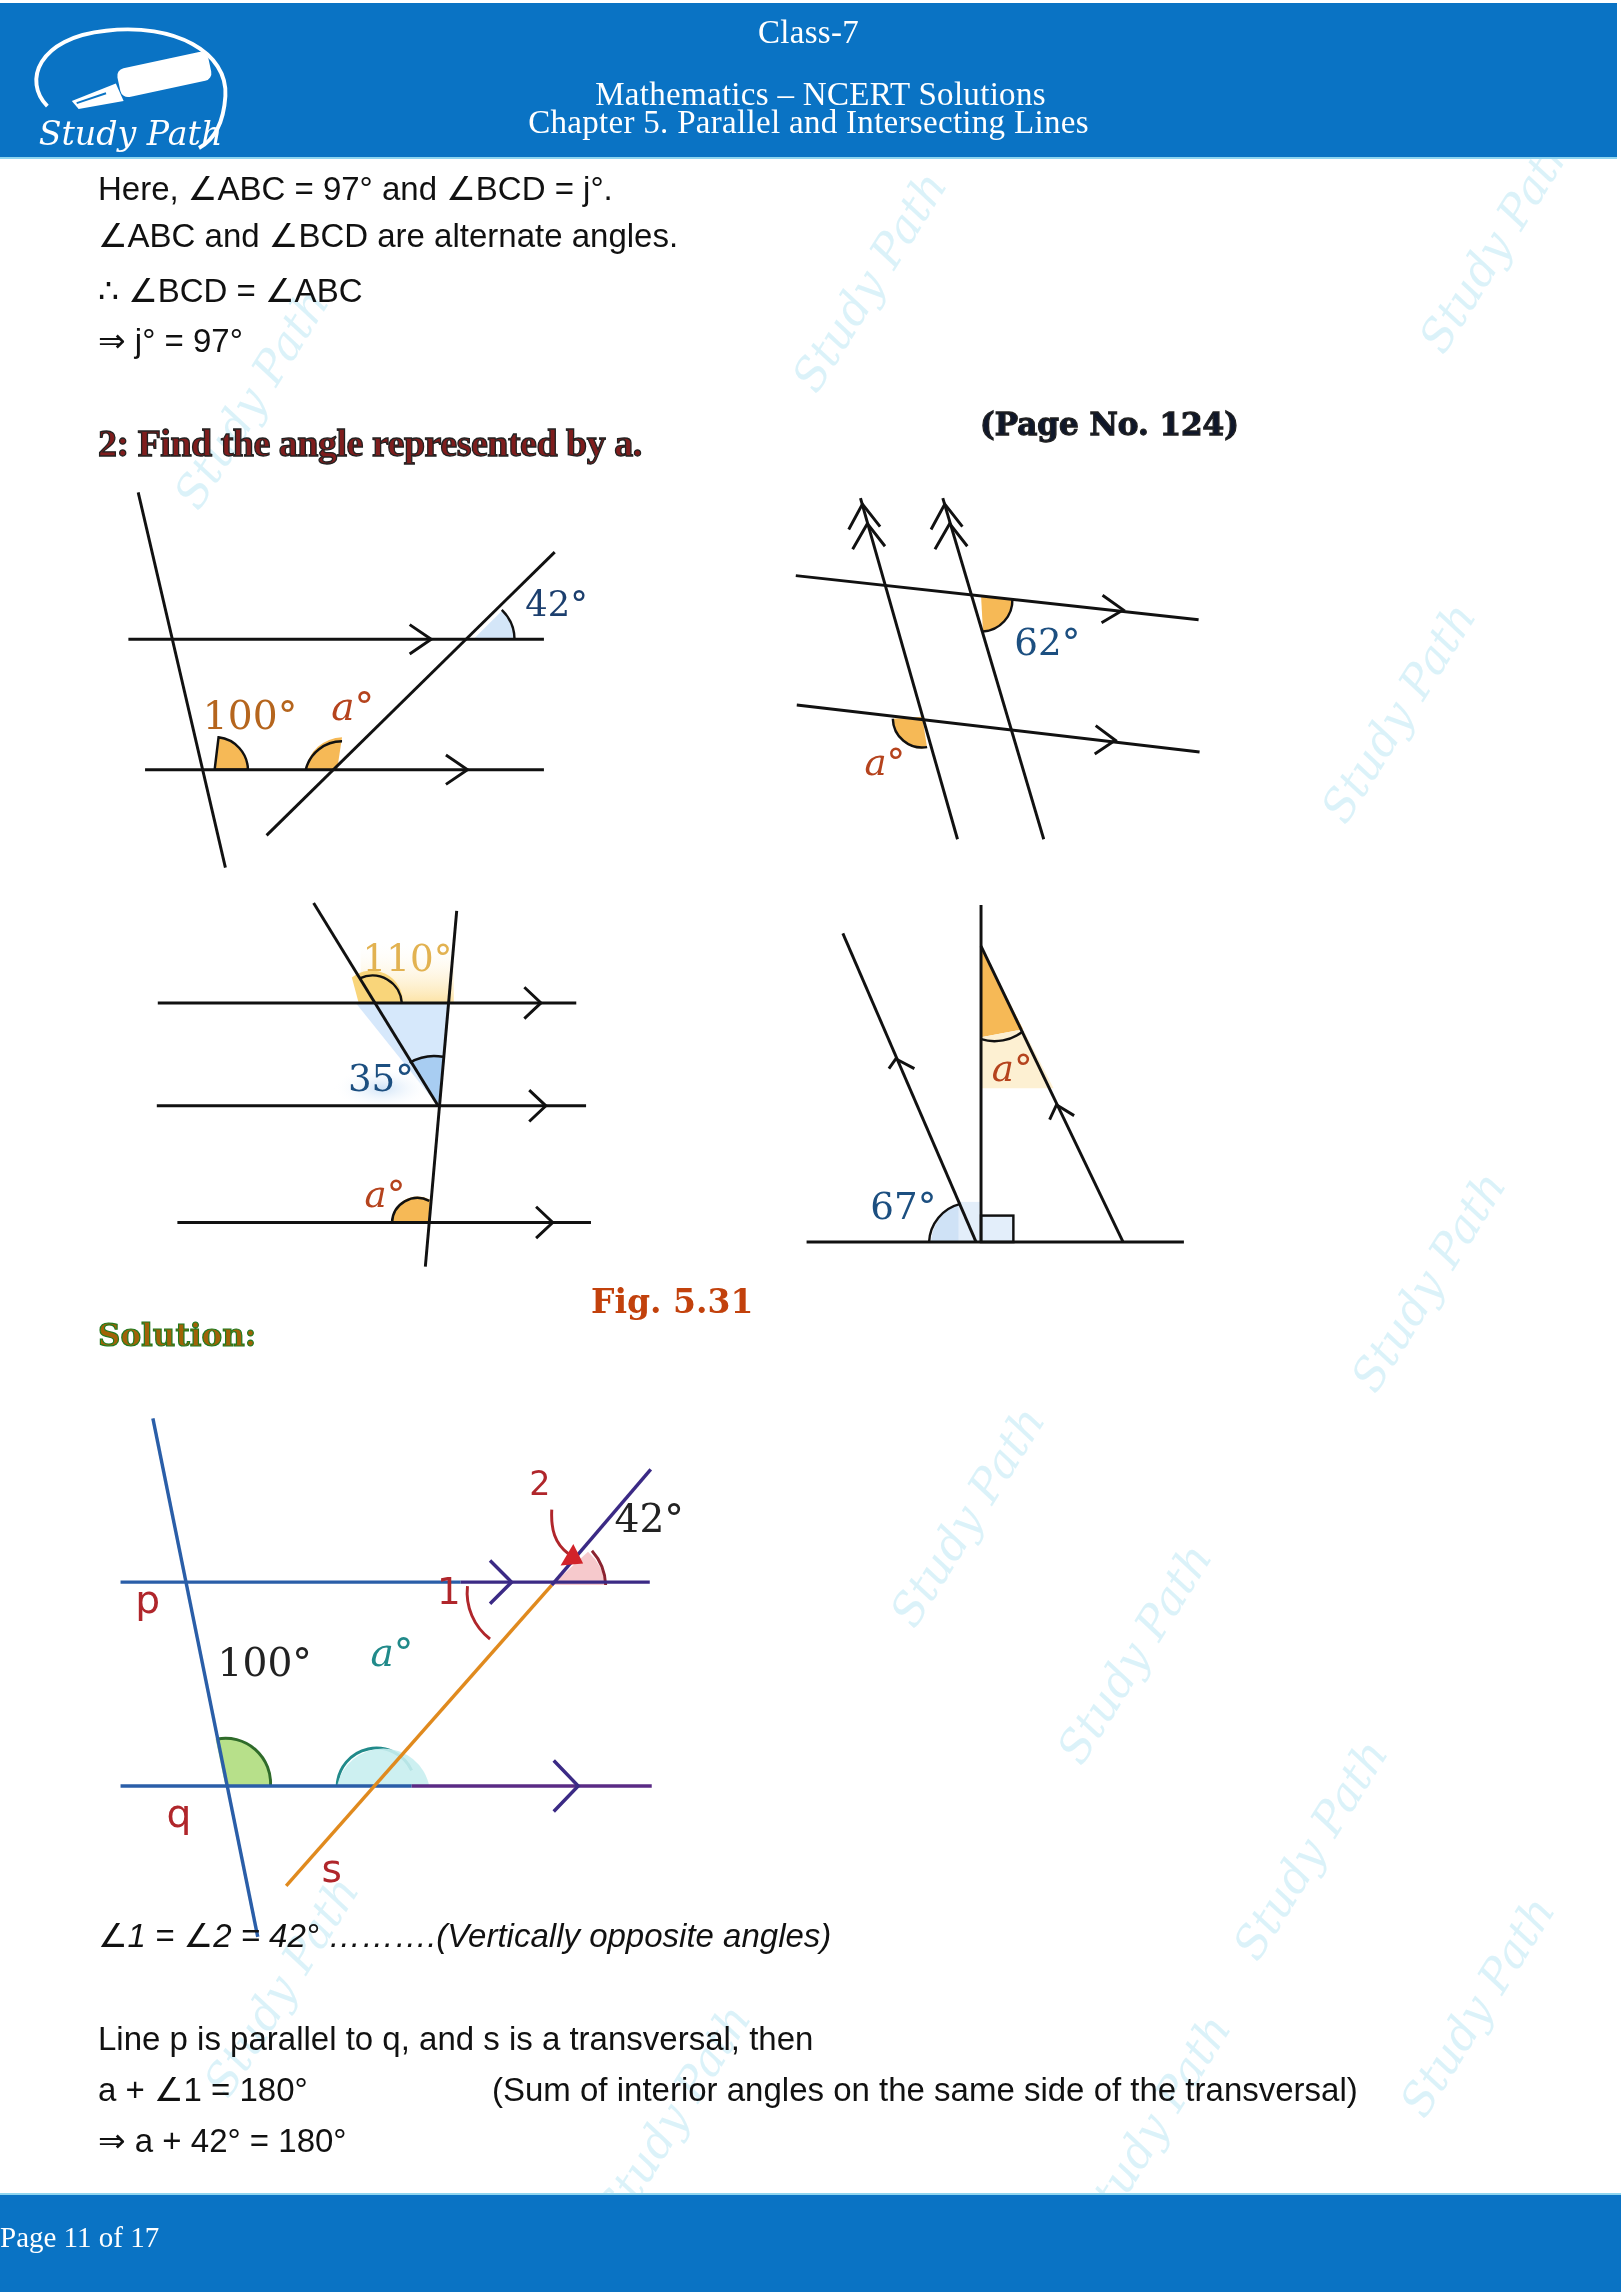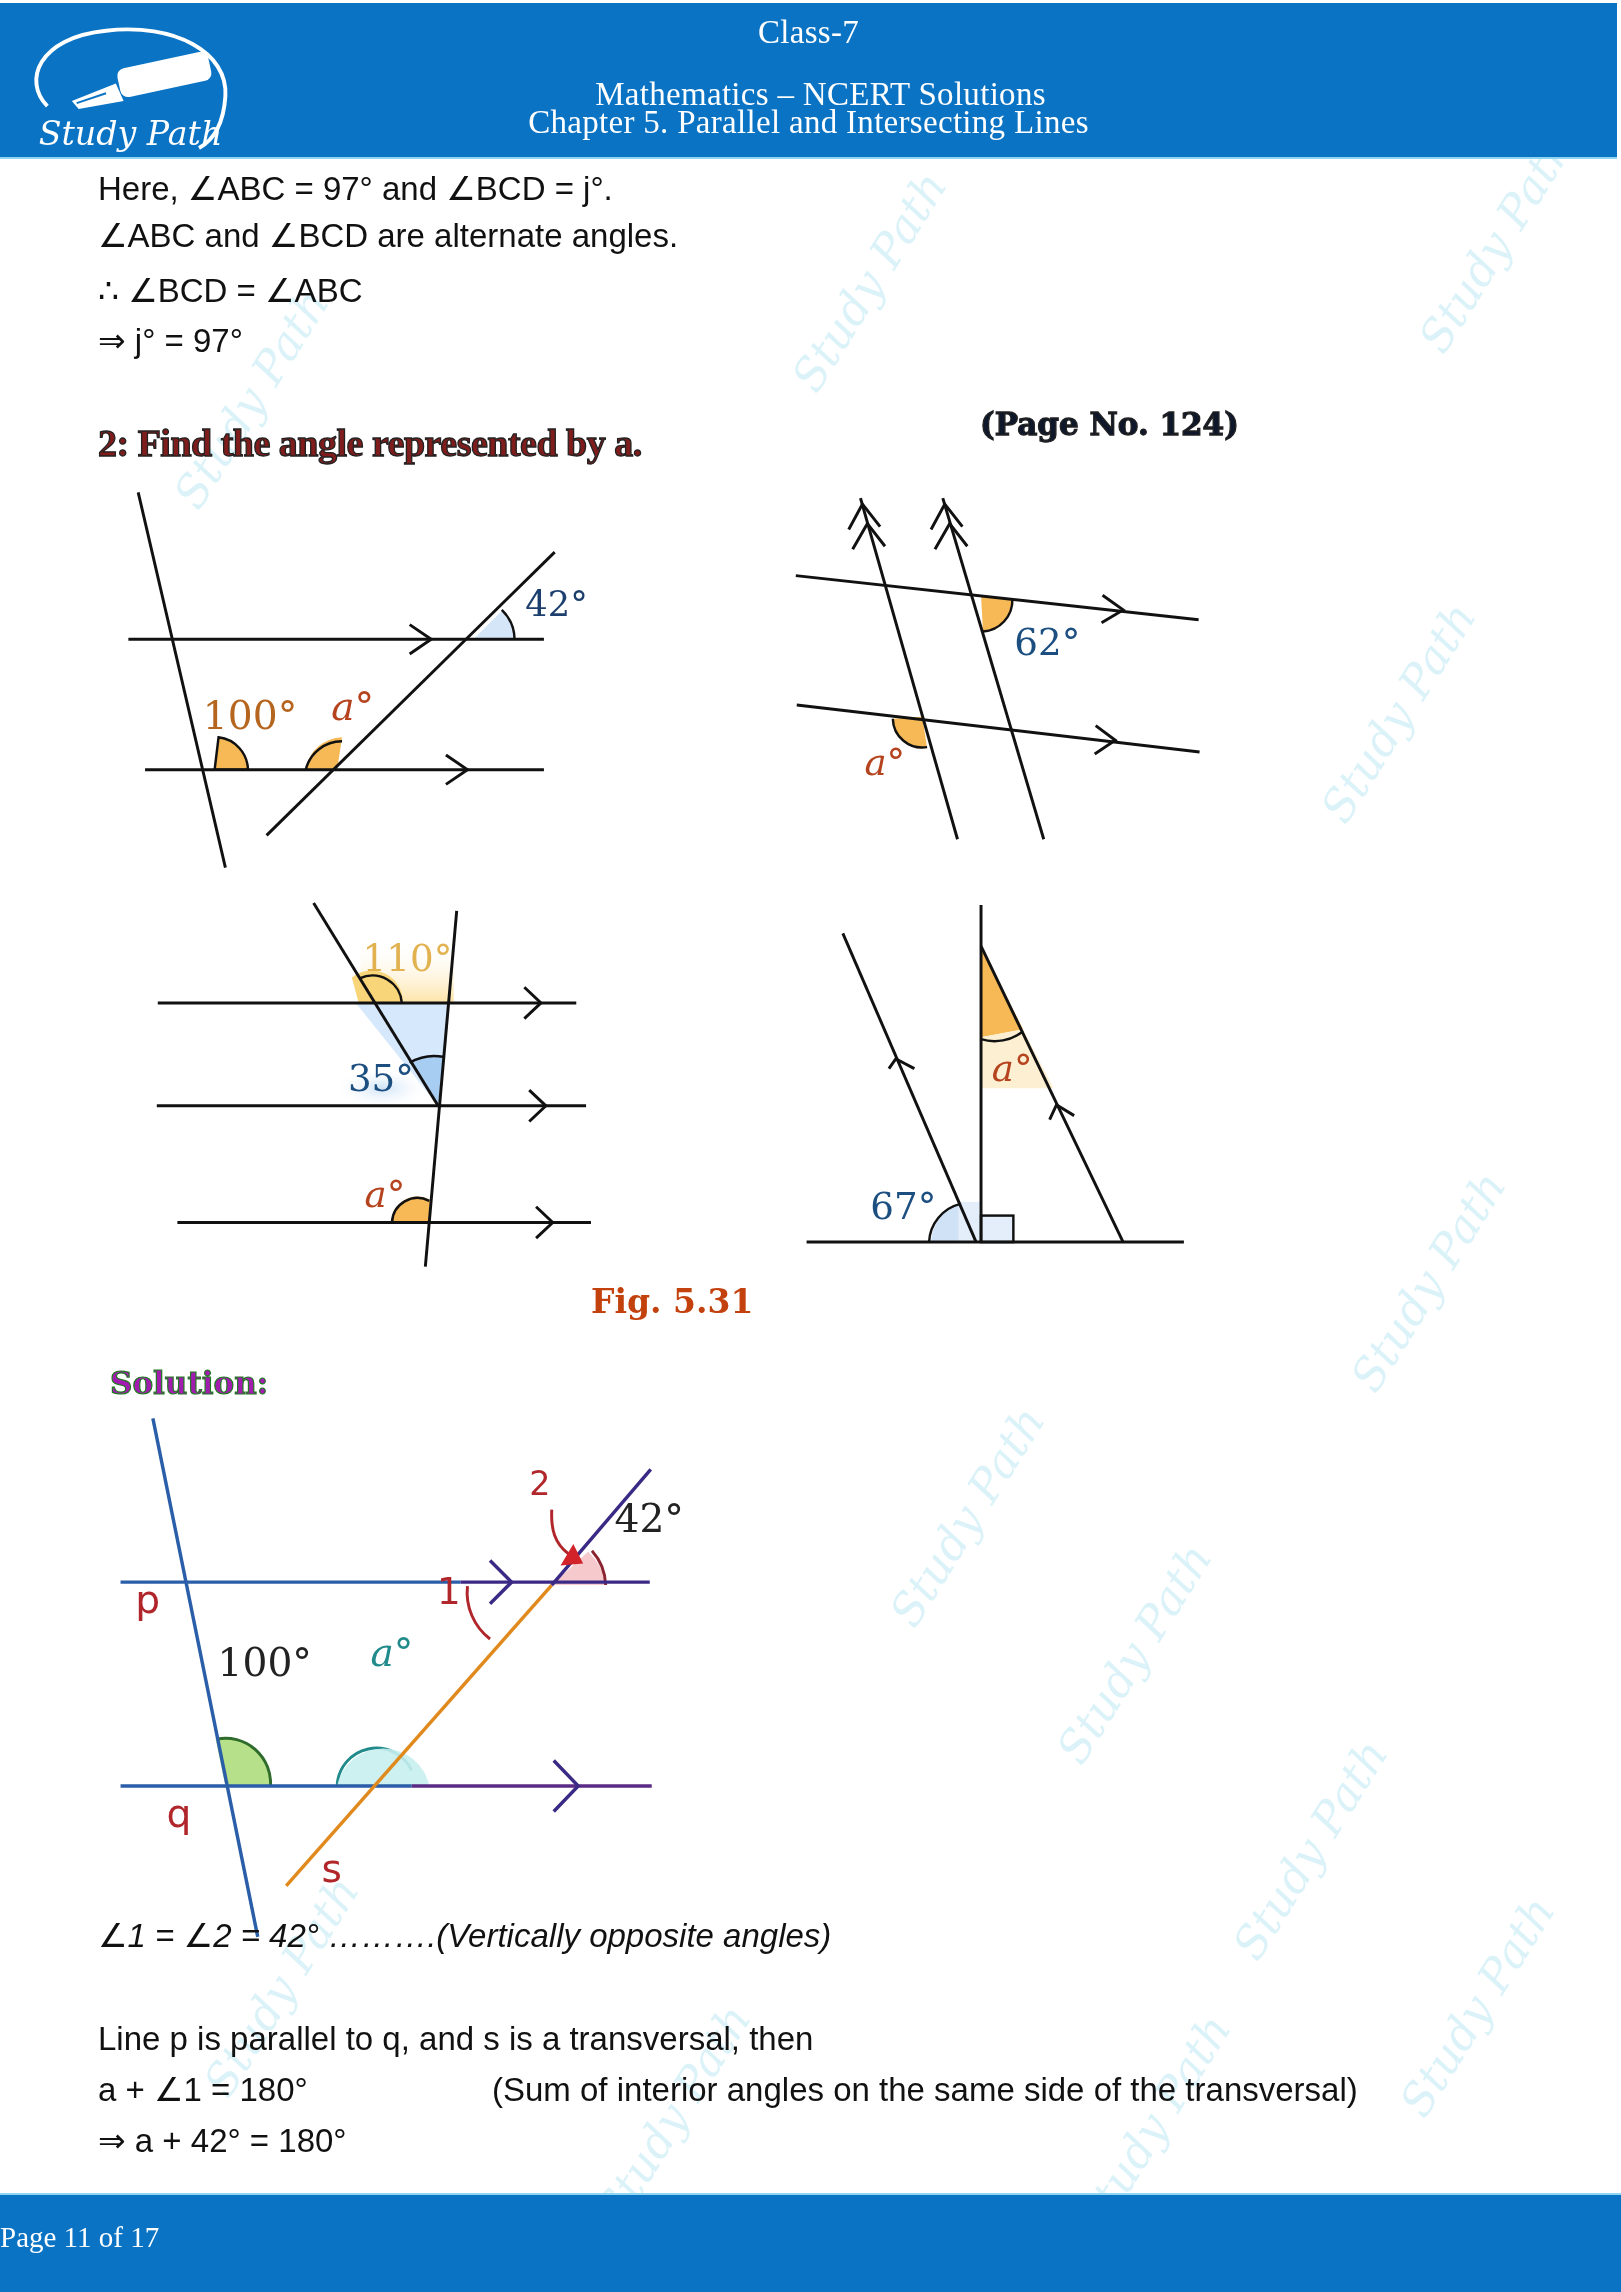--- a/index.html
+++ b/index.html
@@ -14,22 +14,22 @@
   .footer{position:absolute;left:0;top:2193px;width:1621px;height:100px;background:#0A73C4;
           border-top:2.9px solid #8fd6f0;}
   .footer .pg{position:absolute;left:0;right:0;top:25.5px;color:#fff;font-size:29px;}
   .txt{position:absolute;left:98px;font-size:33px;line-height:39px;white-space:nowrap;
        font-family:"Liberation Sans Narrow","Liberation Sans","DejaVu Sans",sans-serif;}
   .q-heading{position:absolute;left:98px;top:421px;font-size:38px;font-weight:bold;color:#7f1d1d;
        -webkit-text-stroke:1.3px #222;font-family:Liberation Serif, serif;white-space:nowrap;
        letter-spacing:-0.5px;}
   .q-page{position:absolute;left:980px;top:406px;font-size:31px;font-weight:bold;color:#0f172a;
        -webkit-text-stroke:1.3px #222;font-family:"DejaVu Serif","Liberation Serif",serif;white-space:nowrap;}
-  .sol-heading{position:absolute;left:98px;top:1365px;font-size:31px;font-weight:bold;color:#a21caf;
-       -webkit-text-stroke:1.2px #1f7a1f;font-family:"DejaVu Serif","Liberation Serif",serif;margin-left:12px;}
+  .sol-heading{position:absolute;left:98px;top:1317px;font-size:31px;font-weight:bold;color:#a16207;
+       -webkit-text-stroke:1.2px #1f7a1f;font-family:"DejaVu Serif","Liberation Serif",serif;}
   .fig-caption{position:absolute;left:591px;top:1282px;font-size:33px;font-weight:bold;
        font-family:"DejaVu Serif","Liberation Serif",serif;color:#c2410c;}
   svg.fig{position:absolute;left:0;top:0;}
   .wm{position:absolute;color:#bfe9f5;font-style:italic;font-size:45px;opacity:0.55;
       font-family:"DejaVu Serif",serif;transform:rotate(-58deg);white-space:nowrap;pointer-events:none;}
   .lbl{font-family:"DejaVu Serif","Liberation Serif",serif;}
   .lbl-sans{font-family:"DejaVu Sans","Liberation Sans",sans-serif;}
 </style>
 </head>
 <body>

